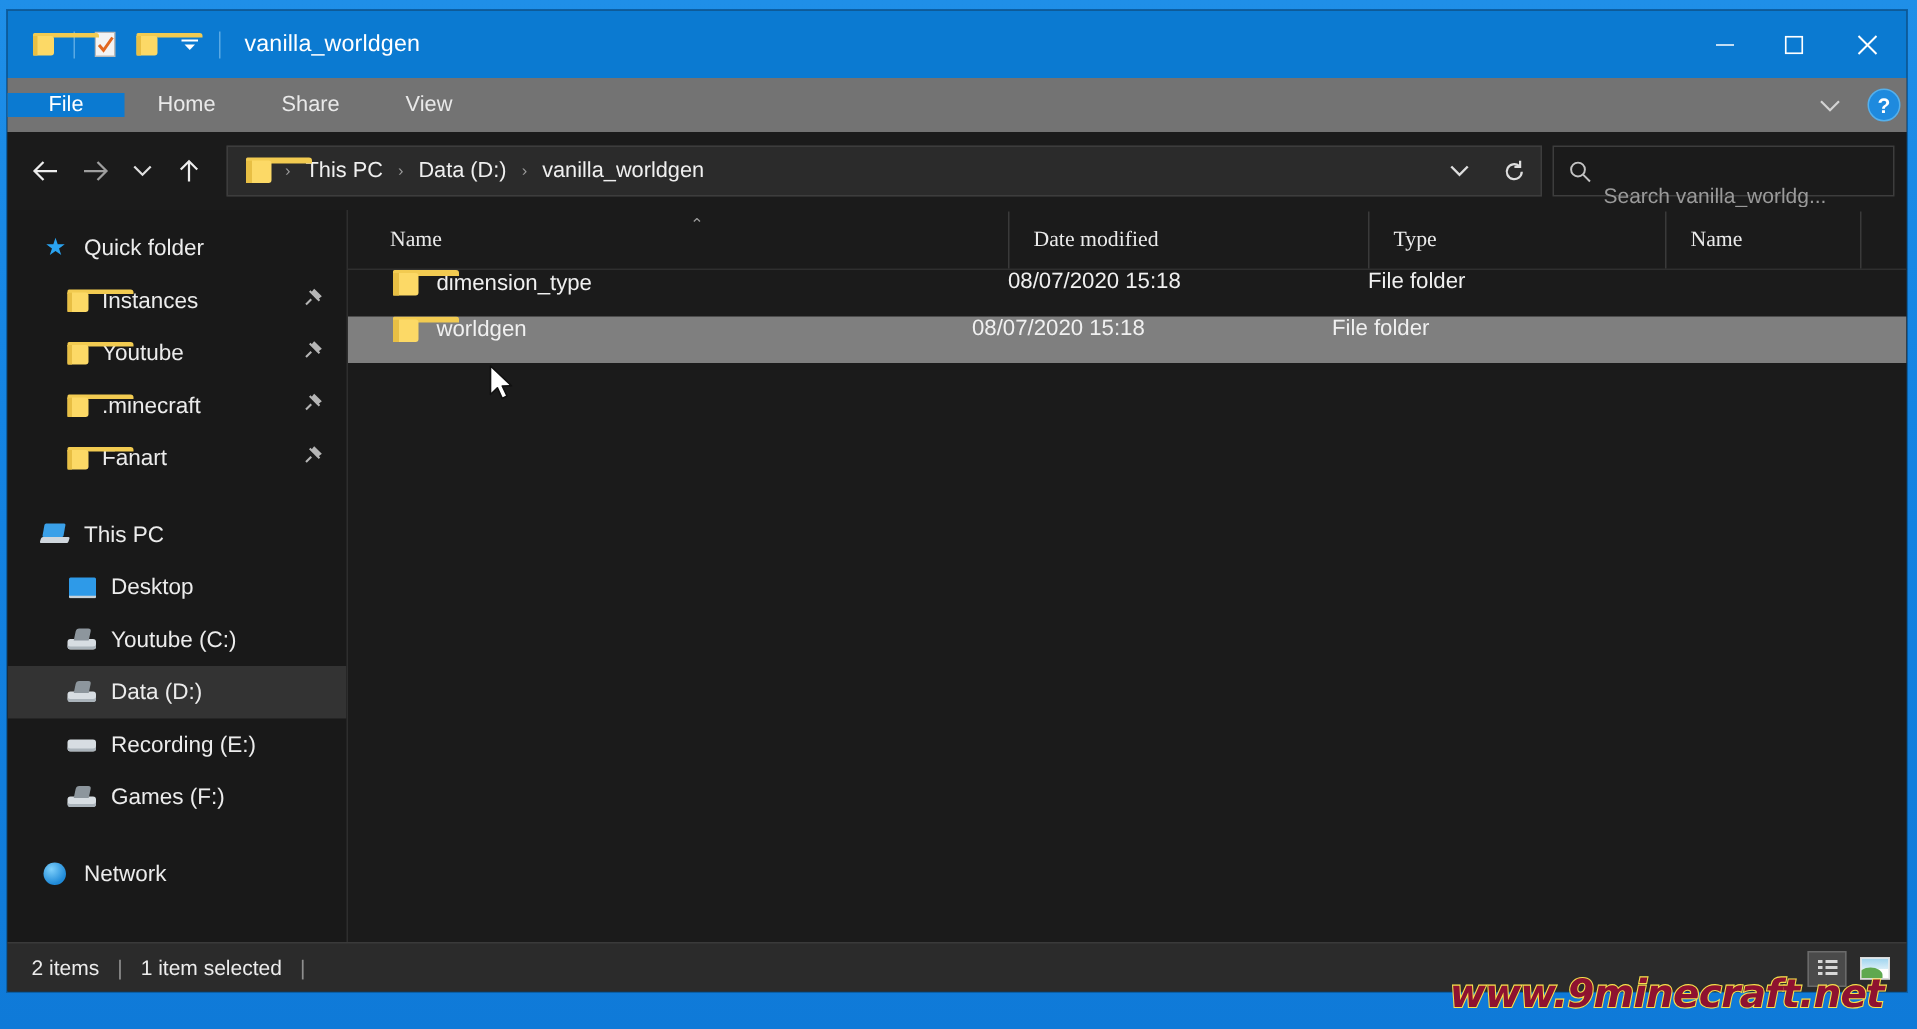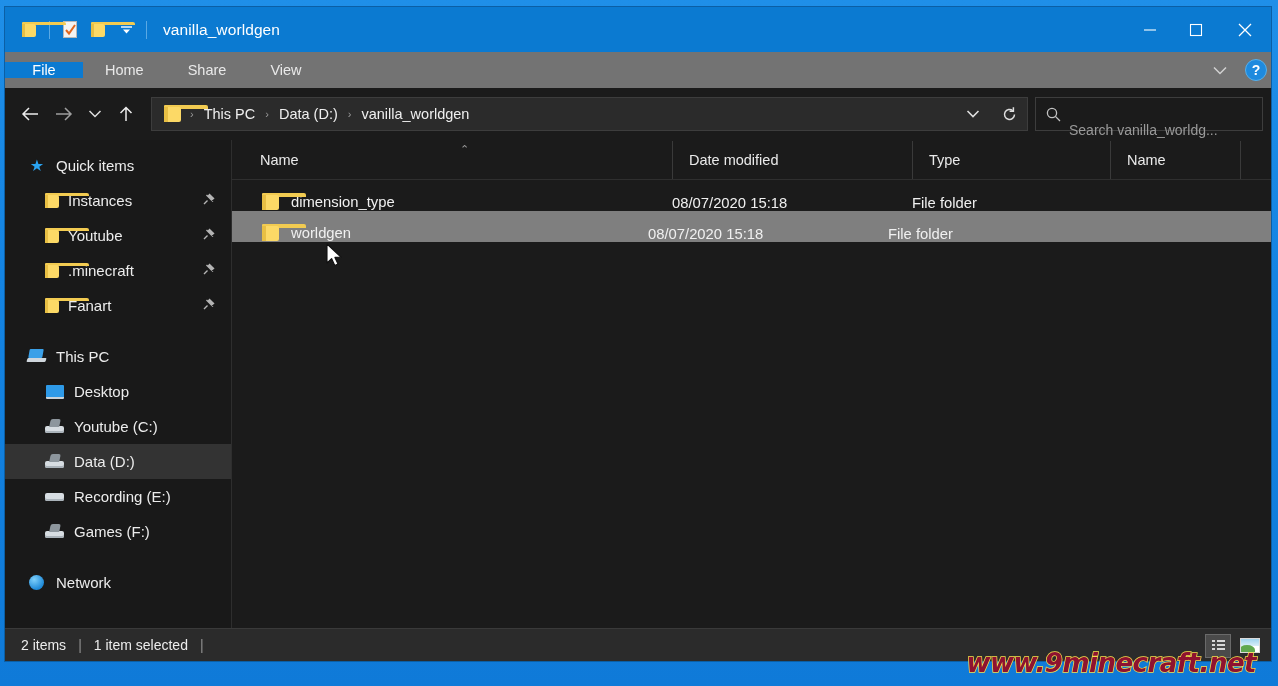--- a/index.html
+++ b/index.html
@@ -207,29 +207,30 @@
     display: flex; align-items: flex-end;
     border-bottom: 1px solid #2f2f2f;
     position: relative;
   }
   .colh {
     height: 38px; display: flex; align-items: center;
     color: #eaeaea; font-size: 14.5px;
     padding-left: 16px;
     border-left: 1px solid #3a3a3a;
     position: relative;
+    font-family: Liberation Serif, serif;
   }
   .colh:first-child { border-left: none; padding-left: 28px; }
   .sortmark {
     position: absolute; left: 228px; top: 2px;
     color: #9a9a9a; font-size: 11px;
   }
   .rows { flex: 1 1 auto; overflow: hidden; }
   .row {
-    height: 31px; display: flex; align-items: flex-end;
+    height: 31px; display: flex; align-items: flex-start;
     color: #f0f0f0; font-size: 14.8px;
   }
   .row.selected { background: #7f7f7f; }
   .cell { white-space: nowrap; overflow: hidden; }
   .cell.name { display: flex; align-items: center; gap: 12px; padding-left: 30px; }
 
   
   .statusbar {
     height: 33px; flex: 0 0 33px;
     background: #2b2b2b; border-top: 1px solid #3a3a3a;
@@ -418,21 +419,21 @@
       <span class="ph">Search vanilla_worldg...</span>
     </div>
   </div>
 
   <div class="content">
 
     <div class="navpane">
 
       <div class="navitem">
         <span class="ico star">★</span>
-        <span>Quick items</span>
+        <span>Quick folder</span>
       </div>
 
       <div class="navitem indent">
         <span class="folder">
           <span class="tab"></span>
             <span class="body"></span>
             <span class="fold"></span>
         </span>
         <span>Instances</span>
         <span class="pin">

